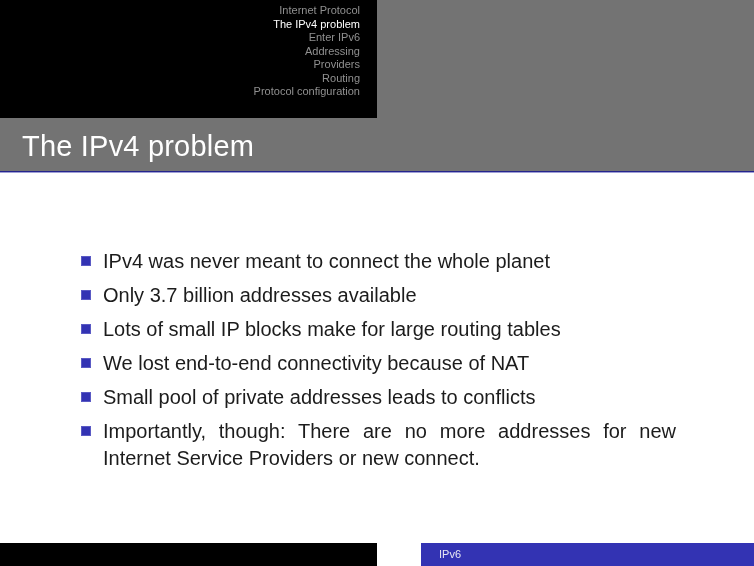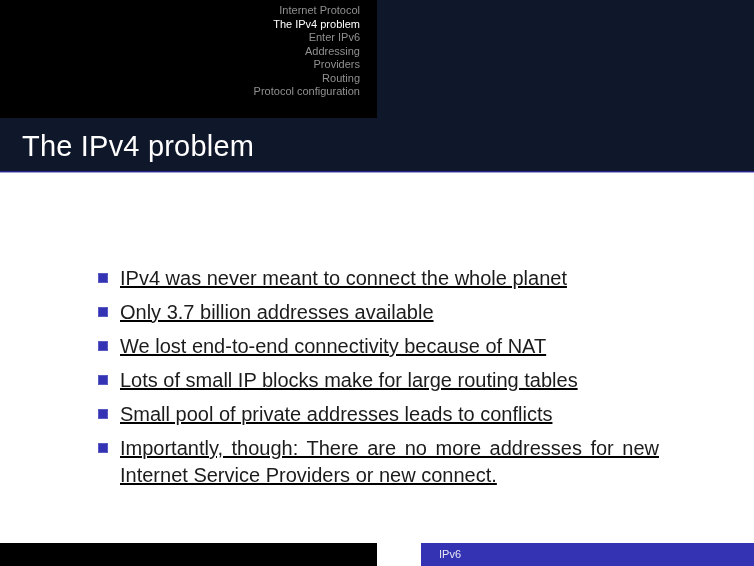--- a/index.html
+++ b/index.html
@@ -13,21 +13,21 @@
     height: 566px;
     background: #ffffff;
     overflow: hidden;
   }
 
   
   .header {
     position: relative;
     width: 754px;
     height: 173px;
-    background: #0f172a;
+    background: #737373;
     box-sizing: border-box;
     border-bottom: 1px solid #9f9fd6;
     box-shadow: inset 0 -1px 0 #24248c;
   }
   .nav-box {
     position: absolute;
     top: 0;
     left: 0;
     width: 377px;
     height: 118px;
@@ -56,24 +56,23 @@
     color: #ffffff;
     letter-spacing: 0.2px;
     line-height: 34px;
   }
 
   
   .content {
     padding: 75px 78px 0 81px;
   }
   .bullets {
-    margin: 17px;
+    margin: 0;
     padding: 0;
     list-style: none;
-    text-decoration: underline;
   }
   .bullets li {
     position: relative;
     padding-left: 22px;
     margin-bottom: 7px;
     font-size: 20px;
     line-height: 27px;
     color: #1c1c1c;
     text-align: justify;
   }
@@ -136,25 +135,25 @@
       <li>
         <span class="marker"></span>
         <span>IPv4 was never meant to connect the whole planet</span>
       </li>
       <li>
         <span class="marker"></span>
         <span>Only 3.7 billion addresses available</span>
       </li>
       <li>
         <span class="marker"></span>
-        <span>We lost end-to-end connectivity because of NAT</span>
+        <span>Lots of small IP blocks make for large routing tables</span>
       </li>
       <li>
         <span class="marker"></span>
-        <span>Lots of small IP blocks make for large routing tables</span>
+        <span>We lost end-to-end connectivity because of NAT</span>
       </li>
       <li>
         <span class="marker"></span>
         <span>Small pool of private addresses leads to conflicts</span>
       </li>
       <li>
         <span class="marker"></span>
         <span>Importantly, though: There are no more addresses for new Internet Service Providers or new connect.</span>
       </li>
     </ul>

